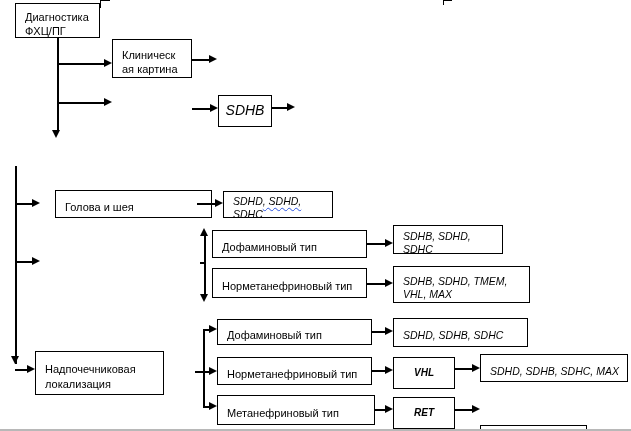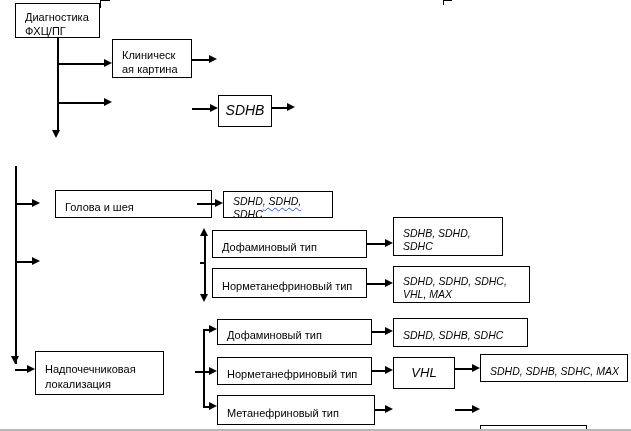--- a/index.html
+++ b/index.html
@@ -8,21 +8,21 @@
     font-family:"Liberation Sans", sans-serif; color:#000; overflow:hidden;
   }
   .box {
     position:absolute; box-sizing:border-box; border:1.5px solid #000;
     background:#fff; display:flex; align-items:center;
     padding:8px 6px 1px 9px; font-size:11px; line-height:1.28;
   }
   .center { justify-content:center; text-align:center; padding:15px 2px; }
   .gene  { font-style:italic; font-size:10.5px; font-family:"Liberation Sans", sans-serif; }
   .gene-lg { font-style:italic; font-size:14px; }
-  .gene-md { font-style:italic; font-size:13px; }
+  .gene-md { font-style:italic; font-size:10px;font-weight:bold; }
   .clinical { word-break:break-all; padding-right:12px; }
   .hline { position:absolute; height:1.5px; background:#000; }
   .vline { position:absolute; width:1.5px; background:#000; }
   .arr-r { position:absolute; width:0; height:0;
            border-top:4.5px solid transparent; border-bottom:4.5px solid transparent;
            border-left:8px solid #000; }
   .arr-d { position:absolute; width:0; height:0;
            border-left:4.5px solid transparent; border-right:4.5px solid transparent;
            border-top:8px solid #000; }
   .arr-u { position:absolute; width:0; height:0;
@@ -66,30 +66,30 @@
 
   <div class="box gene" style="left:223px; top:191px; width:110px; height:27px;">
     <span><span>SDHD</span><span class="wavy">, SDHD,</span><span> SDHC</span></span>
   </div>
 
 
   <div class="box" style="left:212px; top:230px; width:155px; height:28px;">
     <span>Дофаминовый тип</span>
   </div>
 
-  <div class="box gene" style="left:393px; top:217px; width:110px; height:39px;">
+  <div class="box gene" style="left:393px; top:225px; width:110px; height:29px;">
     <span>SDHB, SDHD, SDHC</span>
   </div>
 
   <div class="box" style="left:212px; top:268px; width:155px; height:30px;">
     <span>Норметанефриновый тип</span>
   </div>
 
   <div class="box gene" style="left:393px; top:266px; width:137px; height:37px;">
-    <span>SDHD, SDHD, SDHC, VHL, MAX</span>
+    <span>SDHB, SDHD, TMEM, VHL, MAX</span>
   </div>
 
   <div class="box" style="left:35px; top:351px; width:129px; height:44px;">
     <span>Надпочечниковая локализация</span>
   </div>
 
   <div class="box" style="left:217px; top:319px; width:155px; height:26px;">
     <span>Дофаминовый тип</span>
   </div>
 
@@ -106,20 +106,23 @@
   </div>
 
   <div class="box gene" style="left:480px; top:354px; width:148px; height:28px;">
     <span>SDHD, SDHB, SDHC, MAX</span>
   </div>
 
   <div class="box" style="left:217px; top:395px; width:158px; height:30px;">
     <span>Метанефриновый тип</span>
   </div>
 
+  <div class="box center gene-md" style="left:393px; top:397px; width:62px; height:30px;">
+    <span>RET</span>
+  </div>
 
   <div class="box gene" style="left:480px; top:395px; width:107px; height:36px;margin-top:30px;">
     <span>TMEM 127, MAX</span>
   </div>
 
   <div class="vline" style="left:57px; top:38px; height:93px;"></div>
   <div class="arr-d" style="left:52px; top:130px;"></div>
 
   <div class="hline" style="left:57px; top:63px; width:47px;"></div>
   <div class="arr-r" style="left:104px; top:59px;"></div>

